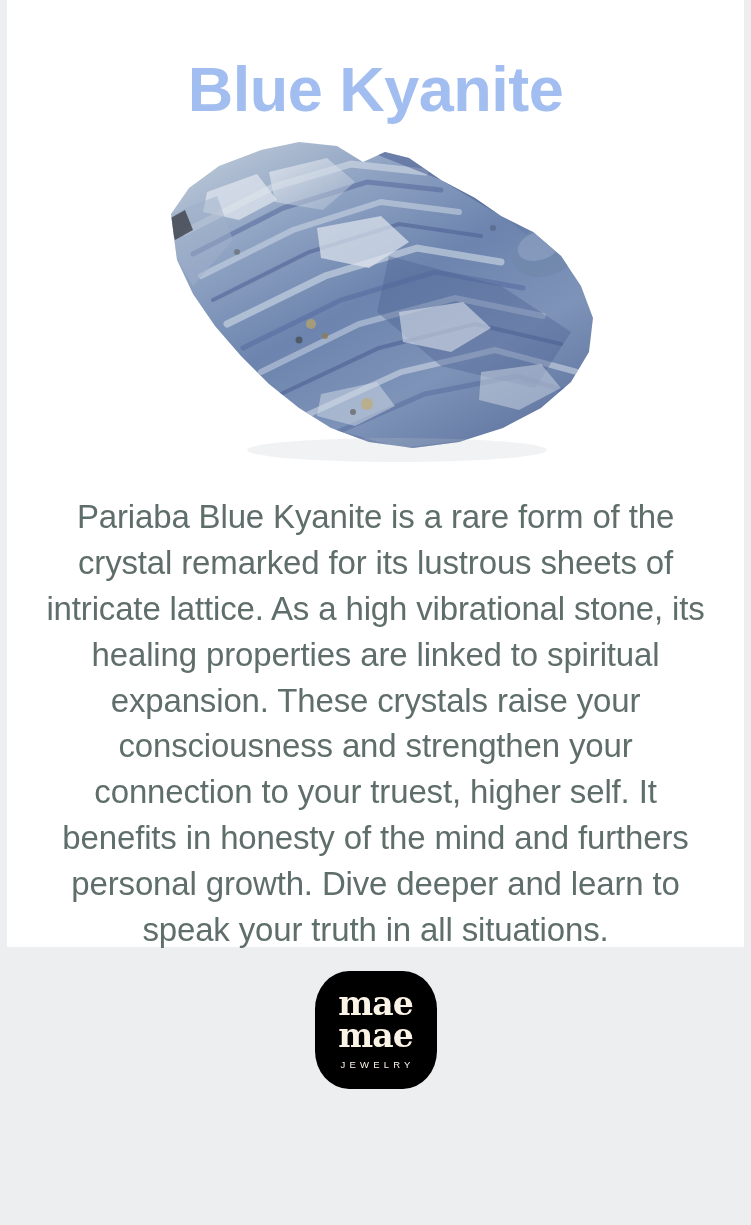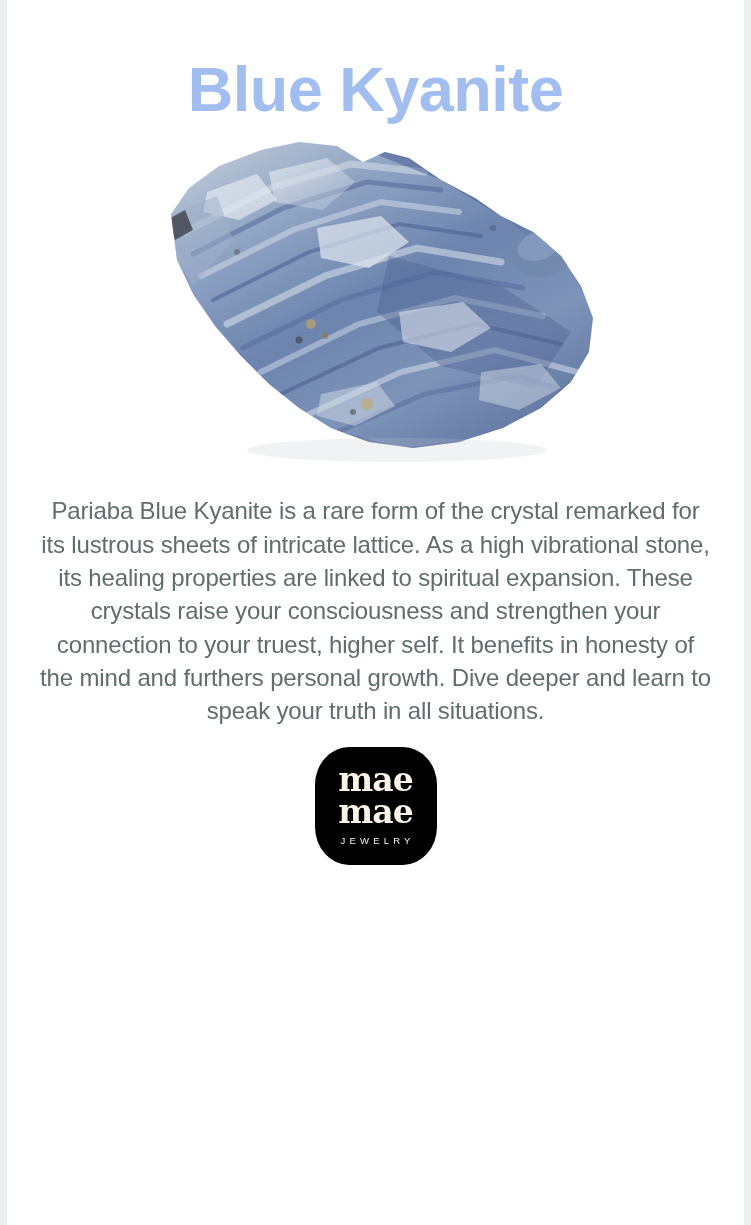--- a/index.html
+++ b/index.html
@@ -11,21 +11,21 @@
     width: 751px;
     height: 1225px;
     background: #eceef0;
     font-family: "Liberation Sans", sans-serif;
     overflow: hidden;
   }
 
   .page {
     position: relative;
     width: 737px;
-    height: 1225px;
+    height: 947px;
     margin: 0 auto;
     background: #ffffff;
     box-sizing: border-box;
     display: flex;
     flex-direction: column;
     align-items: center;
   }
 
   
   .title {
@@ -54,21 +54,21 @@
     width: 100%;
     height: 100%;
   }
 
   
   .body-copy {
     width: 672px;
     margin: 0;
     padding-top: 22px;
     font-family: "Liberation Sans", sans-serif;
-    font-size: 24px;
+    font-size: 33px;
     line-height: 1.39;
     font-weight: 400;
     color: #5f6e6b;
     text-align: center;
     letter-spacing: -0.15px;
   }
 
   
   .logo-wrap {
     margin-top: 18px;

